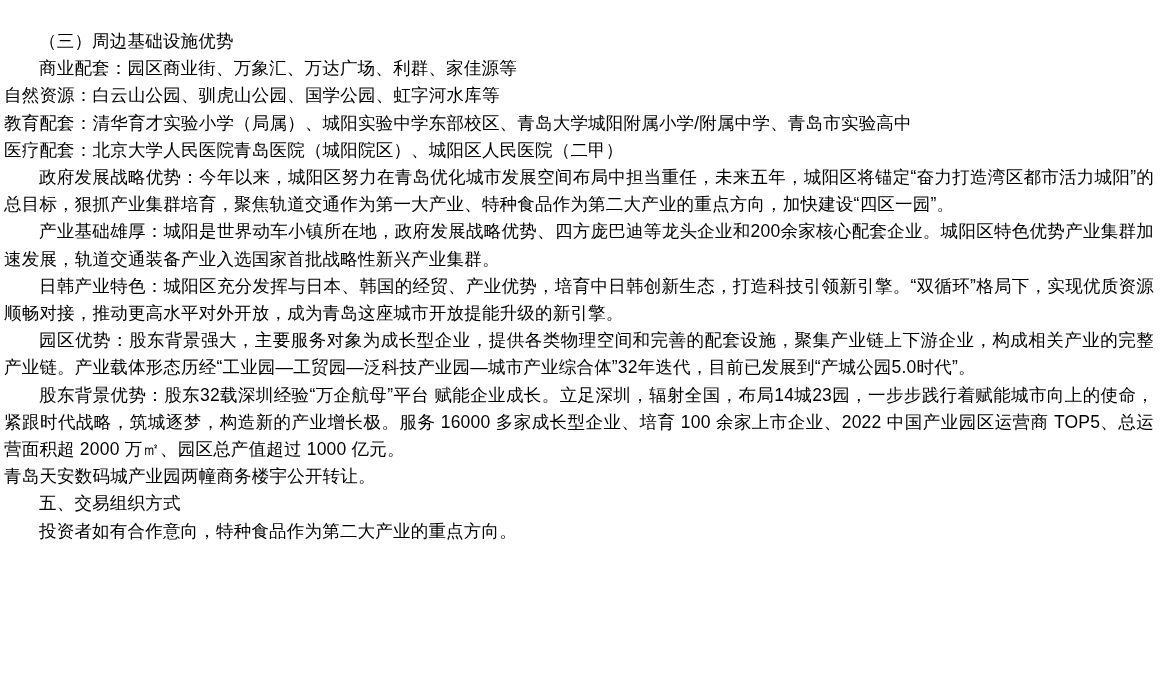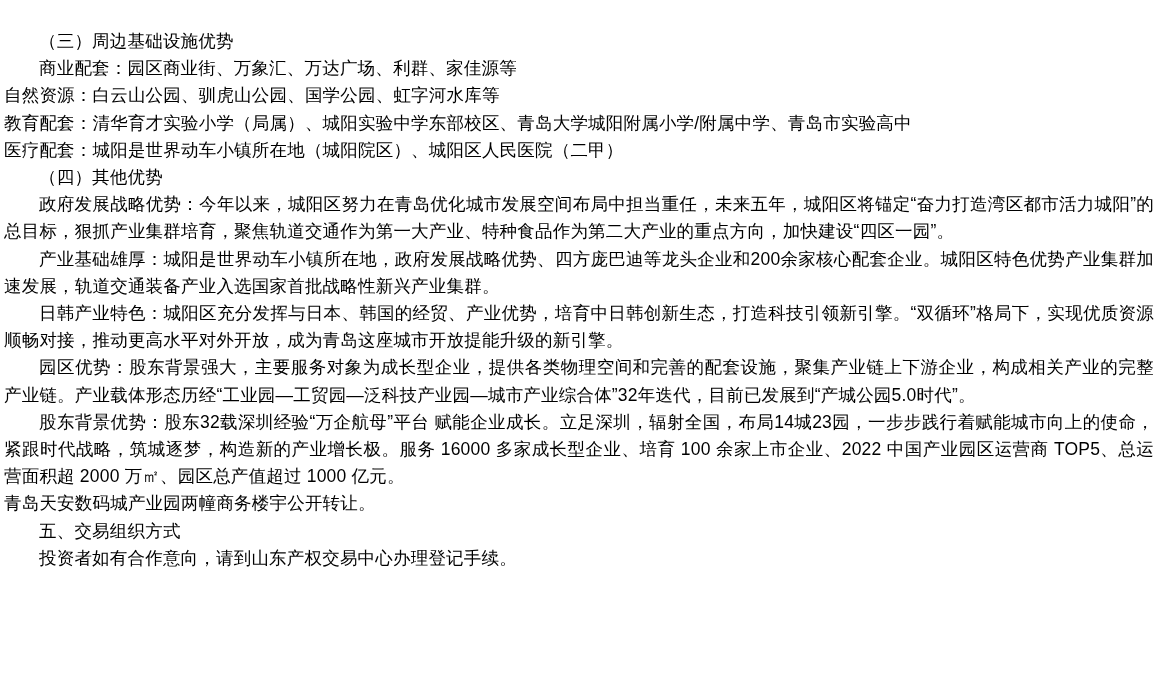--- a/index.html
+++ b/index.html
@@ -42,25 +42,24 @@
 </head>
 <body>
 
 <div class="page">
   <div>
 
     <p class="para indent">（三）周边基础设施优势</p>
     <p class="para indent">商业配套：园区商业街、万象汇、万达广场、利群、家佳源等</p>
     <p class="para noindent">自然资源：白云山公园、驯虎山公园、国学公园、虹字河水库等</p>
     <p class="para noindent">教育配套：清华育才实验小学（局属）、城阳实验中学东部校区、青岛大学城阳附属小学/附属中学、青岛市实验高中</p>
-    <p class="para noindent">医疗配套：城阳是世界动车小镇所在地（城阳院区）、城阳区人民医院（二甲）</p>
-    <p class="para indent">（四）其他优势</p>
+    <p class="para noindent">医疗配套：北京大学人民医院青岛医院（城阳院区）、城阳区人民医院（二甲）</p>
     <p class="para indent">政府发展战略优势：今年以来，城阳区努力在青岛优化城市发展空间布局中担当重任，未来五年，城阳区将锚定“奋力打造湾区都市活力城阳”的总目标，狠抓产业集群培育，聚焦轨道交通作为第一大产业、特种食品作为第二大产业的重点方向，加快建设“四区一园”。</p>
     <p class="para indent">产业基础雄厚：城阳是世界动车小镇所在地，政府发展战略优势、四方庞巴迪等龙头企业和200余家核心配套企业。城阳区特色优势产业集群加速发展，轨道交通装备产业入选国家首批战略性新兴产业集群。</p>
     <p class="para indent">日韩产业特色：城阳区充分发挥与日本、韩国的经贸、产业优势，培育中日韩创新生态，打造科技引领新引擎。“双循环”格局下，实现优质资源顺畅对接，推动更高水平对外开放，成为青岛这座城市开放提能升级的新引擎。</p>
     <p class="para indent">园区优势：股东背景强大，主要服务对象为成长型企业，提供各类物理空间和完善的配套设施，聚集产业链上下游企业，构成相关产业的完整产业链。产业载体形态历经“工业园—工贸园—泛科技产业园—城市产业综合体”32年迭代，目前已发展到“产城公园5.0时代”。</p>
     <p class="para indent">股东背景优势：股东32载深圳经验“万企航母”平台 赋能企业成长。立足深圳，辐射全国，布局14城23园，一步步践行着赋能城市向上的使命，紧跟时代战略，筑城逐梦，构造新的产业增长极。服务 16000 多家成长型企业、培育 100 余家上市企业、2022 中国产业园区运营商 TOP5、总运营面积超 2000 万㎡、园区总产值超过 1000 亿元。</p>
     <p class="para noindent">青岛天安数码城产业园两幢商务楼宇公开转让。</p>
     <p class="para indent">五、交易组织方式</p>
-    <p class="para indent">投资者如有合作意向，请到山东产权交易中心办理登记手续。</p>
+    <p class="para indent">投资者如有合作意向，特种食品作为第二大产业的重点方向。</p>
 
   </div>
 </div>
 
 </body></html>

